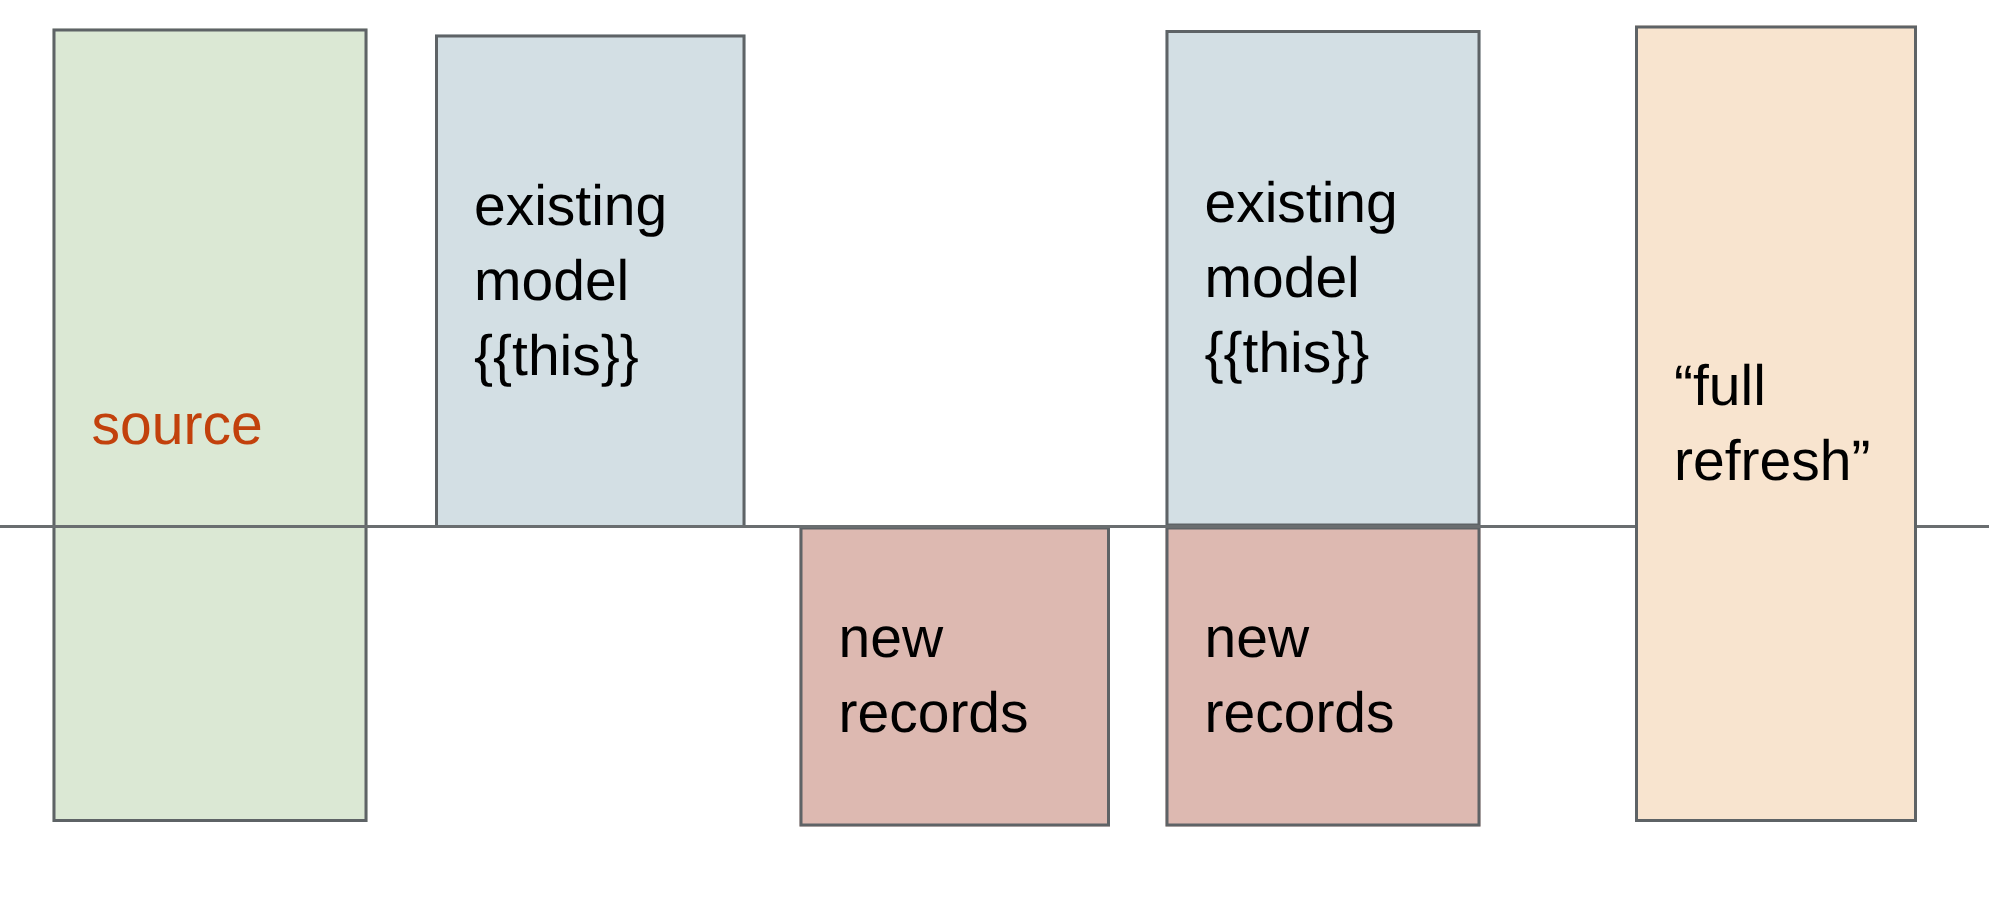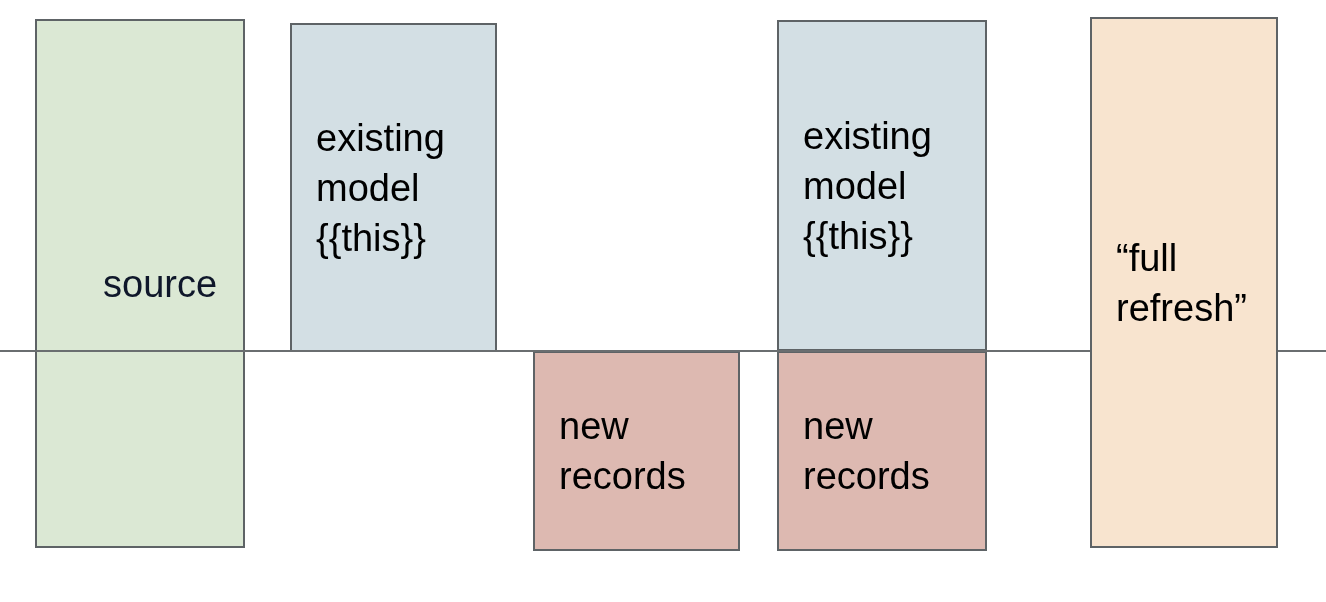--- a/index.html
+++ b/index.html
@@ -47,21 +47,21 @@
   .box-existing-2    { left: 777px;  top: 20px;  width: 210px; height: 331px; z-index: 1; }
   .box-new-records-2 { left: 777px;  top: 351px; width: 210px; height: 200px; z-index: 1; }
   .box-full-refresh  { left: 1090px; top: 17px;  width: 188px; height: 531px; z-index: 3; }
 </style>
 </head>
 <body>
 
 <div class="canvas" style="background-color: rgb(255, 255, 255);">
 
   <div class="box box-source" style="background-color: rgb(219, 232, 212); border-color: rgb(94, 99, 102);">
-    <span class="box-label" style="color: #0f172a; margin-left: 42px;">source</span>
+    <span class="box-label" style="color: #c2410c;">source</span>
   </div>
 
   <div class="box box-existing-1" style="background-color: rgb(211, 223, 228); border-color: rgb(94, 99, 102);">
     <span class="box-label" style="color: rgb(0, 0, 0);">existing
 model
 {{this}}</span>
   </div>
 
   <div class="box box-new-records-1" style="background-color: rgb(221, 185, 177); border-color: rgb(94, 99, 102);">
     <span class="box-label" style="color: rgb(0, 0, 0);">new

